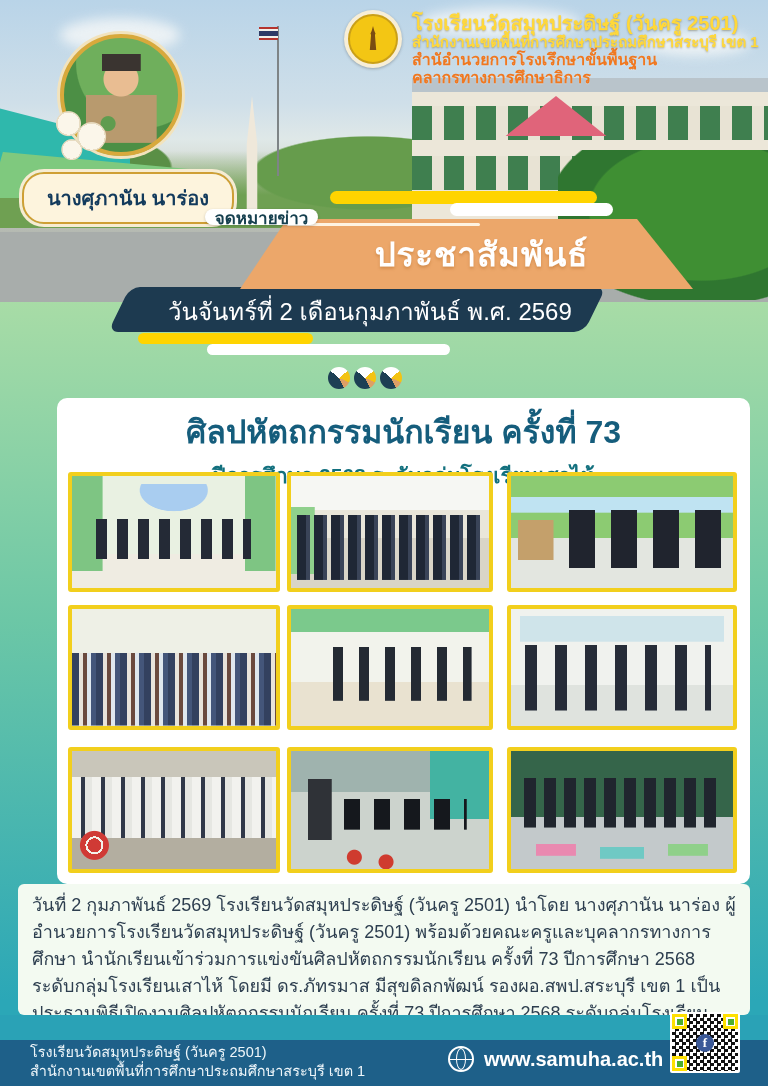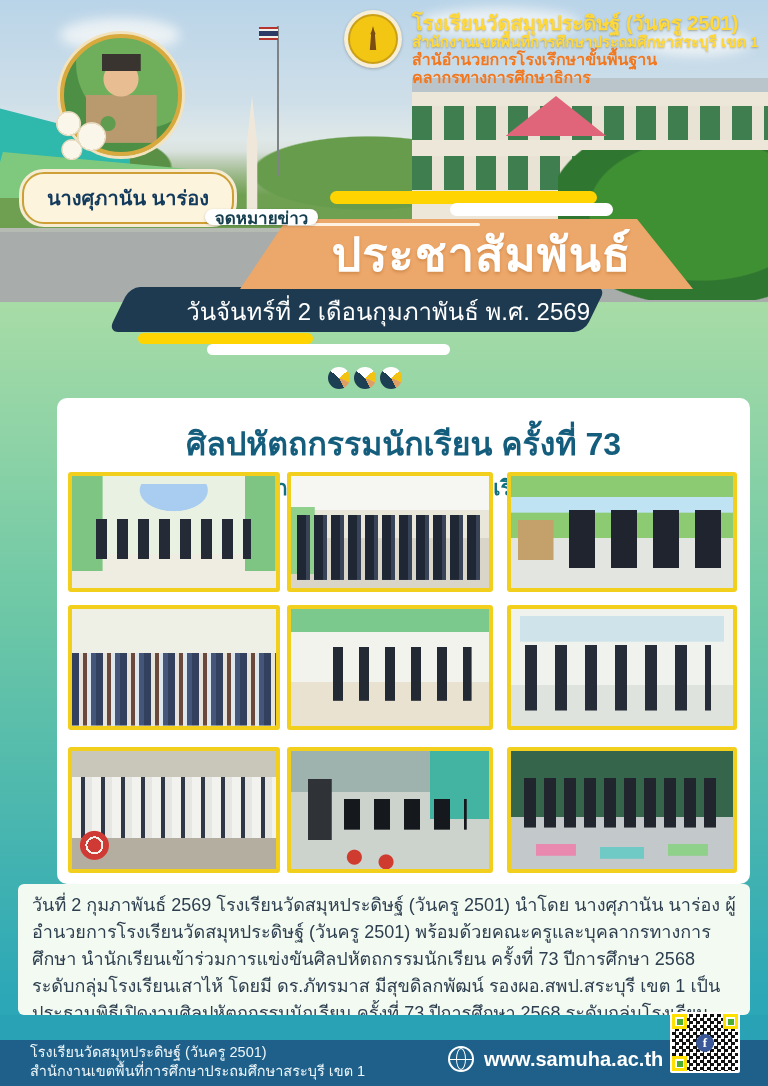--- a/index.html
+++ b/index.html
@@ -71,37 +71,37 @@
   
   .newsletter-pill{position:absolute;left:205px;top:203px;width:113px;height:16px;background:#ffffff;
         border-radius:16px;display:flex;align-items:center;justify-content:center;
         color:#16404f;font-weight:bold;font-size:17px;box-shadow:0 1px 3px rgba(0,0,0,.2);z-index:6;margin-top:6px;}
   .bar{position:absolute;border-radius:8px;z-index:5;}
   .bar-yellow-top{left:330px;top:191px;width:267px;height:13px;background:#ffd400;}
   .bar-white-top{left:450px;top:203px;width:163px;height:13px;background:#ffffff;}
   .orange-banner{position:absolute;left:240px;top:219px;width:453px;height:70px;background:#eca76a;z-index:4;
         clip-path:polygon(47px 0,397px 0,453px 70px,0 70px);
         display:flex;align-items:center;justify-content:center;}
-  .orange-banner .title{color:#ffffff;font-weight:bold;font-size:47px;letter-spacing:1px;
+  .orange-banner .title{color:#ffffff;font-weight:bold;font-size:33px;letter-spacing:1px;
         text-shadow:0 2px 3px rgba(160,90,20,.35);padding-left:30px;text-align:right;}
   .underline{position:absolute;left:287px;top:223px;width:193px;height:3px;background:#fef3e2;border-radius:2px;z-index:5;}
   .date-bar{position:absolute;left:130px;top:287px;width:476px;height:45px;background:#1d3a50;
         border-radius:10px;transform:skewX(-26deg);transform-origin:top left;z-index:3;}
-  .date-text{position:absolute;left:150px;top:292px;width:440px;text-align:right;color:#ffffff;
+  .date-text{position:absolute;left:168px;top:292px;width:440px;text-align:left;color:#ffffff;
         font-size:24px;z-index:4;}
   .bar-yellow-bottom{left:138px;top:333px;width:175px;height:11px;background:#ffd400;}
   .bar-white-bottom{left:207px;top:344px;width:243px;height:11px;background:#ffffff;}
 
   .balls{position:absolute;left:328px;top:367px;display:flex;gap:4px;z-index:2;}
   .ball{width:22px;height:22px;border-radius:50%;
         background:conic-gradient(from 310deg,#ffffff 0 100deg,#f3c313 100deg 163deg,#dd9f66 163deg 203deg,#1d3f54 203deg 360deg);}
 
   
   .card{position:absolute;left:57px;top:398px;width:693px;height:486px;background:#ffffff;border-radius:10px;z-index:2;}
-  .card-title{margin-top:20px;text-align:center;color:#155d7c;font-weight:bold;font-size:32px;}
+  .card-title{margin-top:8px;text-align:center;color:#155d7c;font-weight:bold;font-size:32px;}
   .card-subtitle{text-align:center;color:#12707e;font-weight:bold;font-size:21px;margin-top:2px;}
   .photo{position:absolute;border:4px solid #f2cf1d;border-radius:3px;box-sizing:border-box;}
   .c1{left:11px;width:212px;} .c2{left:230px;width:206px;} .c3{left:450px;width:230px;}
   .r1{top:74px;height:120px;} .r2{top:207px;height:125px;} .r3{top:349px;height:126px;}
 
   .p1{background:
       radial-gradient(ellipse at 50% 20%,#a9cdf0 0 58%,rgba(0,0,0,0) 60%) 50% 10%/40% 28% no-repeat,
       repeating-linear-gradient(90deg,#242a36 0 11px,rgba(0,0,0,0) 11px 21px) 50% 60%/76% 36% no-repeat,
       linear-gradient(#7ec583,#7ec583) 0 0/15% 85% no-repeat,
       linear-gradient(#7ec583,#7ec583) 100% 0/15% 85% no-repeat,

